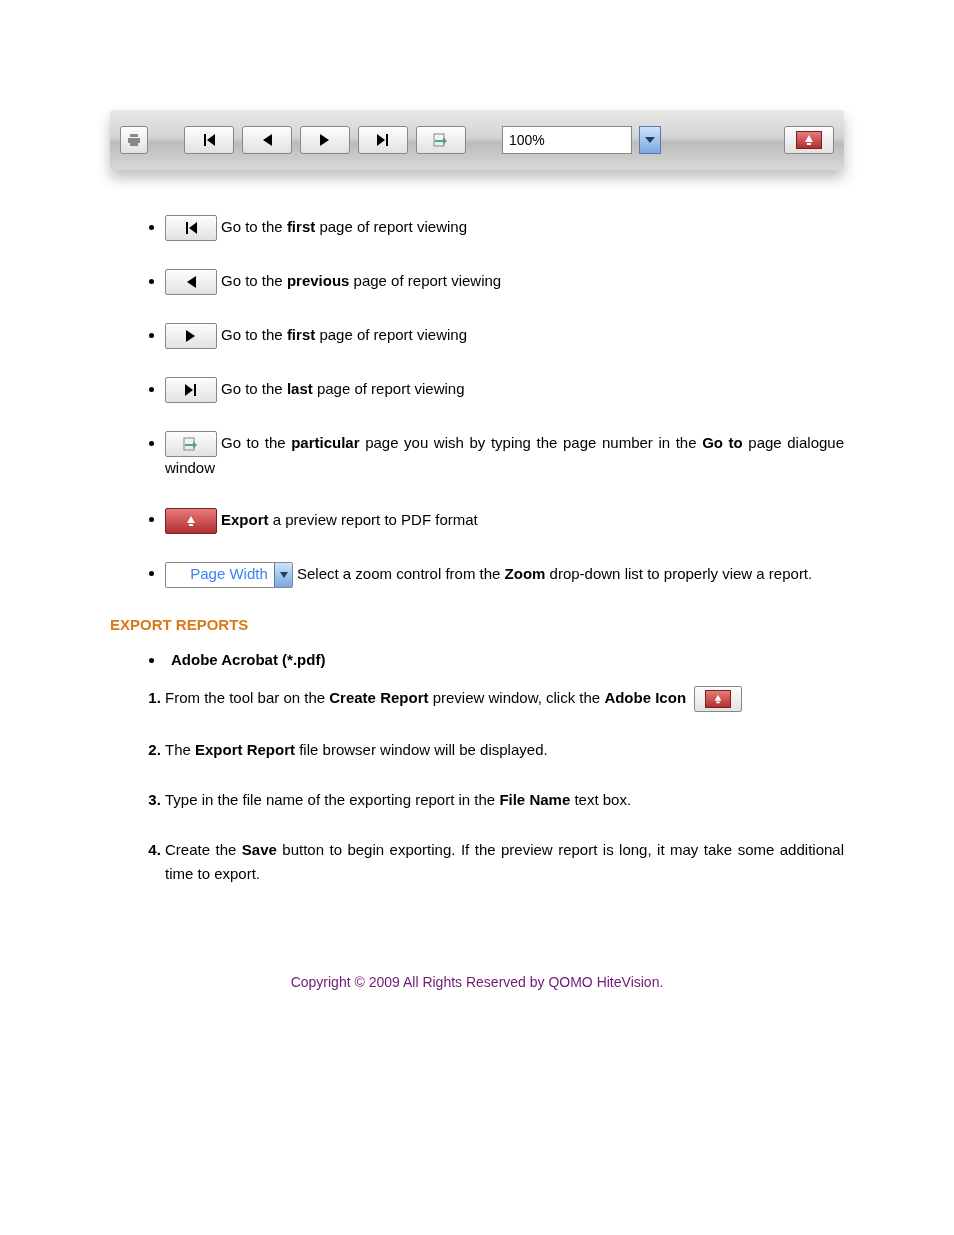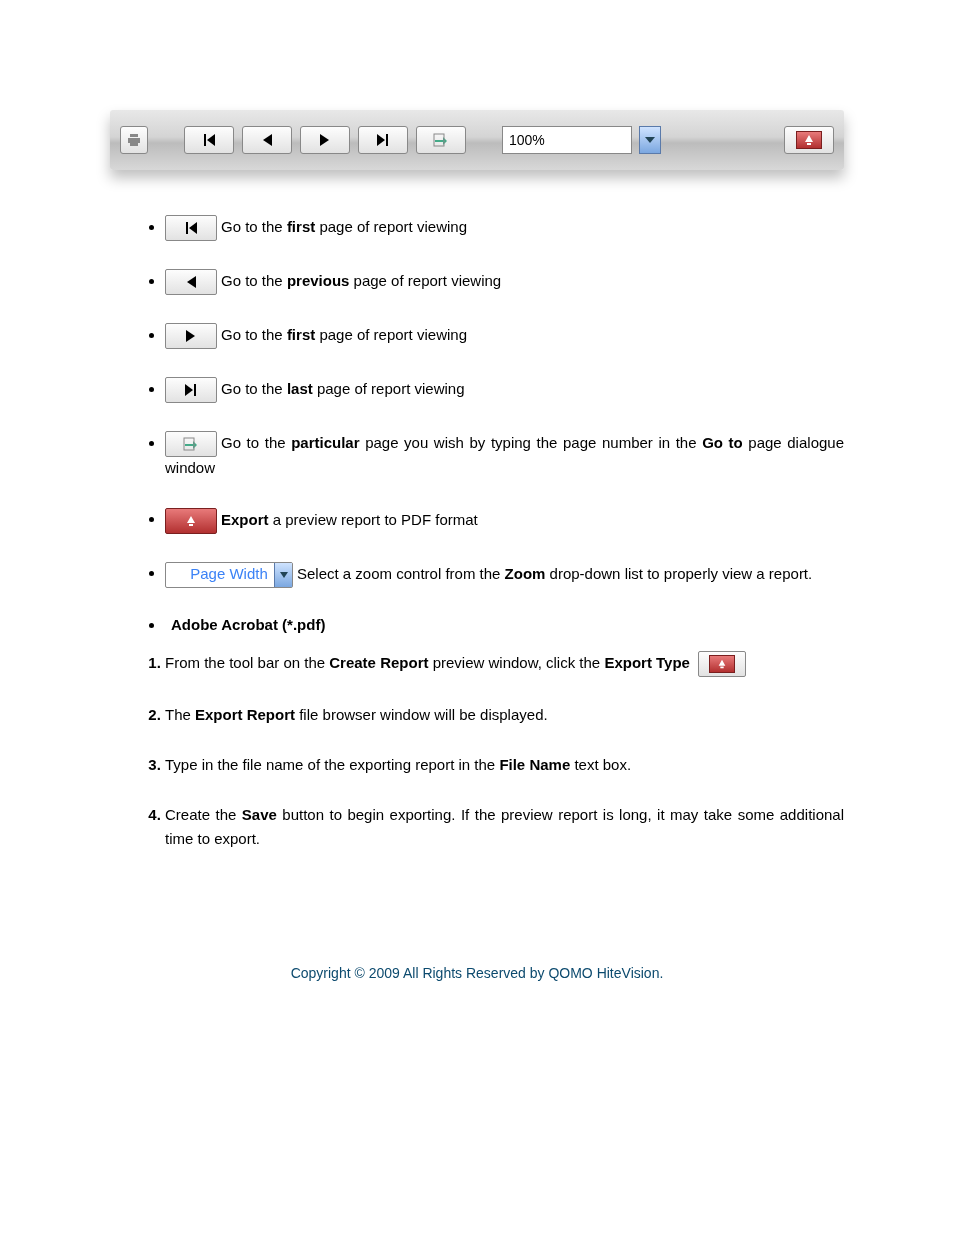--- a/index.html
+++ b/index.html
@@ -95,21 +95,21 @@
     vertical-align:middle; margin-left:4px;
   }
   .step-inline-btn .pdfbox {
     width:26px; height:18px;
     background: linear-gradient(to bottom,#e87a7a,#b23030);
     border:1px solid #7a1f1f;
     display:flex; align-items:center; justify-content:center;
   }
 
   .footer {
-    margin-top:114px; text-align:center; color:#0c4a6e; font-size:14px;
+    margin-top:88px; text-align:center; color:#701a75; font-size:14px;
   }
 
   b { font-weight:bold; }
 </style>
 </head>
 <body>
 
 <div class="page">
 
 
@@ -228,30 +228,31 @@
           <span class="dd">
               <svg width="8" height="6" viewBox="0 0 8 6">
                 <path fill="#245" d="M0 0h8L4 6z"></path>
               </svg>
             </span>
         </span><span>Select a zoom control from the </span><b>Zoom</b><span> drop-down list to properly view a report.</span>
       </span>
     </li>
   </ul>
 
+  <h3 class="export-h">EXPORT REPORTS</h3>
 
 
   <ul class="simple-list">
     <li>Adobe Acrobat (*.pdf)</li>
   </ul>
 
 
   <ol class="steps">
     <li>
-      <span>From the tool bar on the </span><b>Create Report</b><span> preview window, click the </span><b>Export Type</b>
+      <span>From the tool bar on the </span><b>Create Report</b><span> preview window, click the </span><b>Adobe Icon</b>
       <span class="step-inline-btn">
         <span class="pdfbox">
             <svg width="10" height="10" viewBox="0 0 12 12">
               <path fill="#fff" d="M6 1l4 7H2zM4 9h4v2H4z"></path>
             </svg>
           </span>
       </span>
     </li>
     <li>
       <span>The </span><b>Export Report</b><span> file browser window will be displayed.</span>

